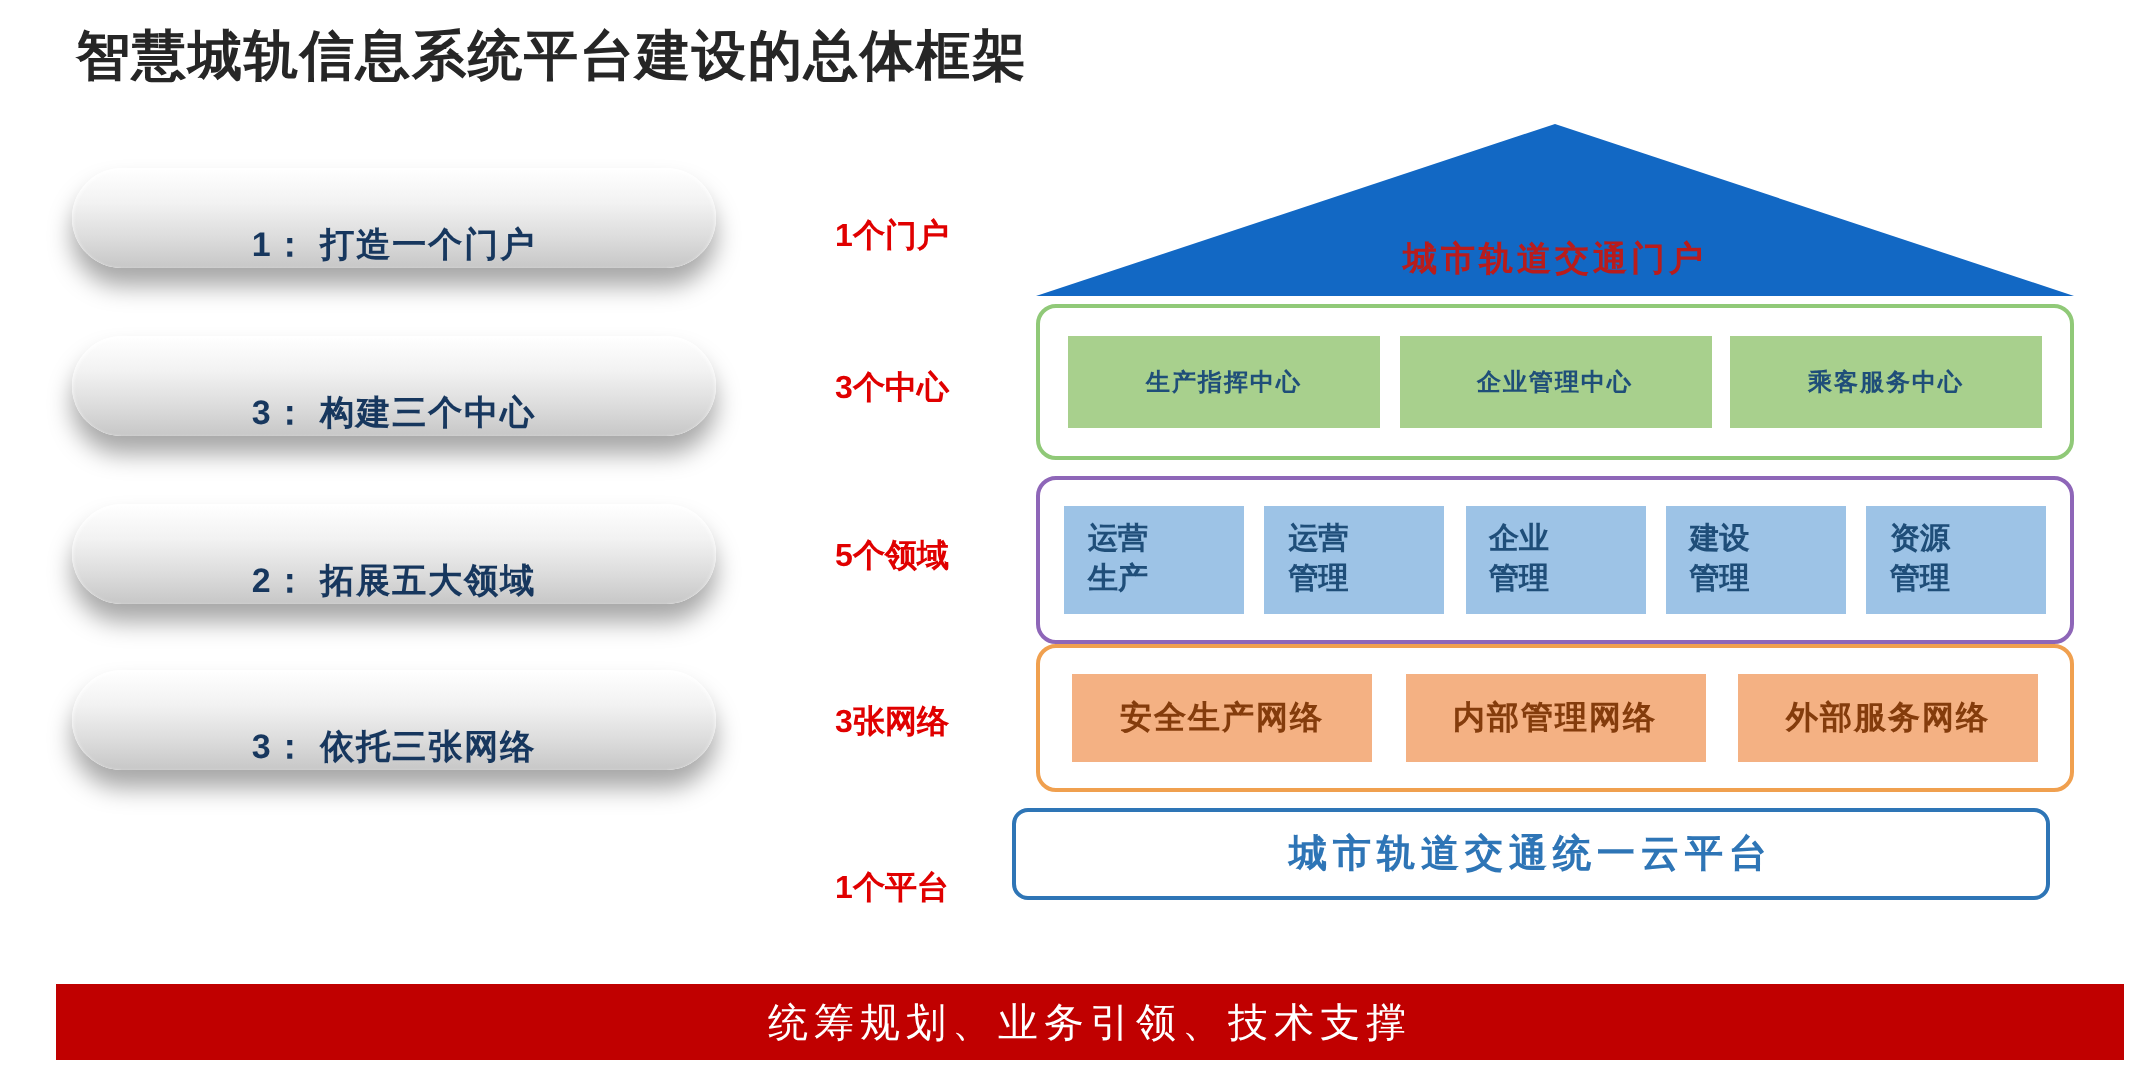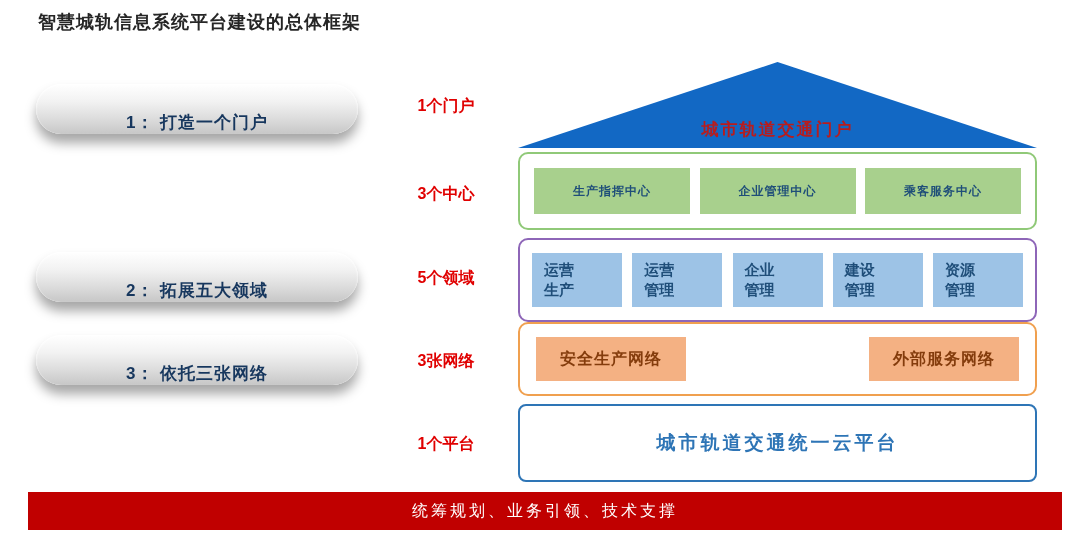--- a/index.html
+++ b/index.html
@@ -7,21 +7,21 @@
   body {
     position:relative;
     background:#ffffff;
     font-family:"Liberation Sans", sans-serif;
     overflow:hidden;
   }
   .slide { position:absolute; inset:0; }
 
   .title {
     position:absolute; left:38px; top:10px;
-    font-size:18px; font-weight:700; color:#262626; letter-spacing:1px;
+    font-size:27px; font-weight:700; color:#262626; letter-spacing:1px;
   }
 
   
   .pill {
     position:absolute; left:36px; width:322px; height:50px; border-radius:25px;
     background:linear-gradient(180deg,#ffffff 0%,#f2f2f2 35%,#dcdcdc 70%,#c7c7c7 100%);
     box-shadow:0 9px 12px rgba(0,0,0,0.35), inset 0 1px 2px rgba(255,255,255,0.9);
     display:flex; align-items:flex-end; justify-content:center;
     color:var(--pill-text,#17375e); font-size:17px; font-weight:700; letter-spacing:1px;
   }
@@ -59,51 +59,54 @@
     display:flex; flex-direction:column; justify-content:center; padding-left:12px;
     color:var(--navy-text,#1f4e79); font-size:15px; font-weight:700; line-height:1.35;
   }
   .network-box {
     width:150px; height:44px; background:var(--orange-fill,#f4b183);
     display:flex; align-items:center; justify-content:center;
     color:var(--orange-text,#843c0c); font-size:16px; font-weight:700; letter-spacing:1px;text-align:right;
   }
 
   .platform {
-    position:absolute; left:518px; top:404px; width:519px; height:78px;
+    position:absolute; left:506px; top:404px; width:519px; height:46px;
     border:2px solid var(--platform-border,#2e75b6); border-radius:8px; background:#ffffff;
     display:flex; align-items:center; justify-content:center;
     color:var(--platform-border,#2e75b6); font-size:19px; font-weight:700; letter-spacing:3px;
   }
 
   .footer {
     position:absolute; left:28px; top:492px; width:1034px; height:38px;
     background:var(--footer-red,#c00000); color:#ffffff;
     display:flex; align-items:center; justify-content:center;
-    font-size:16px; letter-spacing:3px;
+    font-size:20px; letter-spacing:3px;
   }
 </style>
 </head>
 <body>
 
 <div class="slide">
 
   <h1 class="title">智慧城轨信息系统平台建设的总体框架</h1>
 
   <div class="pill" style="top:84px">
       <span>1： 打造一个门户</span>
     </div>
+  <div class="pill" style="top:168px">
+      <span>3： 构建三个中心</span>
+    </div>
   <div class="pill" style="top:252px">
       <span>2： 拓展五大领域</span>
     </div>
   <div class="pill" style="top:335px">
       <span>3： 依托三张网络</span>
     </div>
 
-  <div class="tag" style="top:96px">1个门户</div>
+  <div class="tag" style="top:108px">1个门户</div>
   <div class="tag" style="top:184px">3个中心</div>
   <div class="tag" style="top:268px">5个领域</div>
   <div class="tag" style="top:351px">3张网络</div>
   <div class="tag" style="top:434px">1个平台</div>
 
   <div class="roof">
     <svg viewBox="0 0 519 86" preserveAspectRatio="none">
       <polygon points="259.5,0 519,86 0,86" style="fill:var(--roof-blue,#1268c4)"></polygon>
     </svg>
     <div class="roof-label">城市轨道交通门户</div>
@@ -133,20 +136,21 @@
       <span>管理</span>
     </div>
     <div class="domain-box">
       <span>资源</span>
       <span>管理</span>
     </div>
   </div>
 
   <div class="band band-orange">
     <div class="network-box">安全生产网络</div>
+    <div class="network-box">内部管理网络</div>
     <div class="network-box">外部服务网络</div>
   </div>
 
   <div class="platform">城市轨道交通统一云平台</div>
 
   <div class="footer">统筹规划、业务引领、技术支撑</div>
 
 </div>
 
 </body></html>

